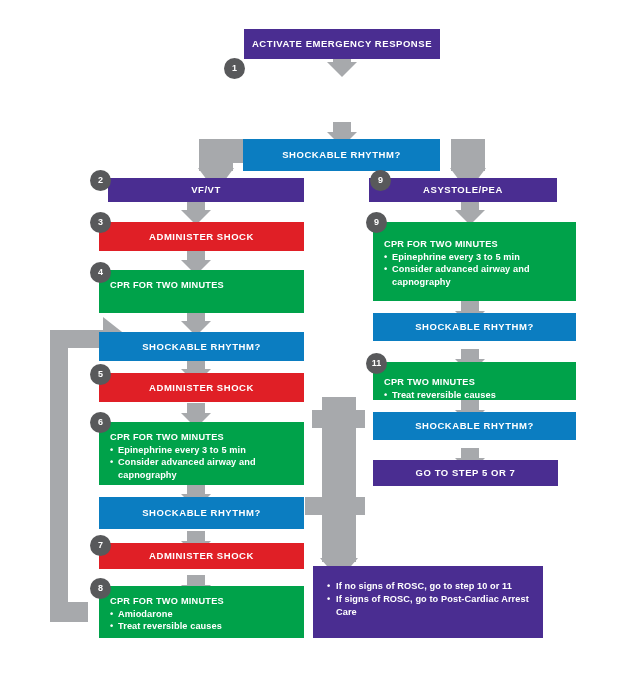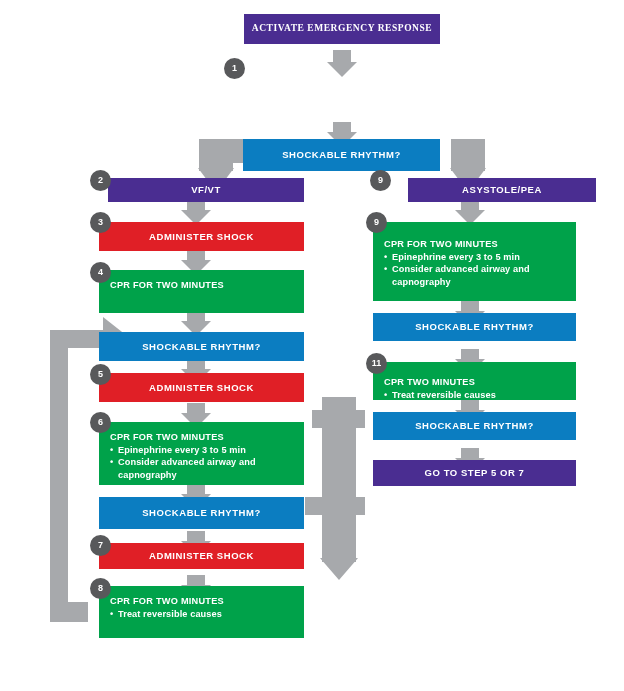--- a/index.html
+++ b/index.html
@@ -207,21 +207,21 @@
   </div>
   <div class="arrow-down" style="left:455px; top:400px; width:30px; height:26px;">
     <div class="stem" style="width:18px; height:12px;"></div>
     <div class="head" style="top:10px;"></div>
   </div>
   <div class="arrow-down" style="left:455px; top:448px; width:30px; height:26px;">
     <div class="stem" style="width:18px; height:12px;"></div>
     <div class="head" style="top:10px;"></div>
   </div>
 
-  <div class="box purple" style="left:244px; top:14px; width:196px; height:30px;font-family:Liberation Serif, serif;">
+  <div class="box purple" style="left:244px; top:29px; width:196px; height:30px;">
     <div class="title-center">ACTIVATE EMERGENCY RESPONSE</div>
   </div>
 
   <div class="step" style="left:224px; top:58px;">1</div>
 
   <div class="box blue" style="left:243px; top:139px; width:197px; height:32px;">
     <div class="title-center">SHOCKABLE RHYTHM?</div>
   </div>
 
   <div class="step" style="left:90px; top:170px;">2</div>
@@ -268,27 +268,28 @@
   <div class="step" style="left:90px; top:535px;">7</div>
   <div class="box red" style="left:99px; top:543px; width:205px; height:26px;">
     <div class="title-center">ADMINISTER SHOCK</div>
   </div>
 
   <div class="step" style="left:90px; top:578px;">8</div>
   <div class="box green" style="left:99px; top:586px; width:205px; height:52px;">
     <div class="body">
       <p class="head">CPR FOR TWO MINUTES</p>
       <ul>
+        <li>Amiodarone</li>
         <li>Treat reversible causes</li>
       </ul>
     </div>
   </div>
 
   <div class="step" style="left:370px; top:170px;">9</div>
-  <div class="box purple" style="left:408px; top:178px; width:188px; height:24px;">
+  <div class="box purple" style="left:369px; top:178px; width:188px; height:24px;">
     <div class="title-center">ASYSTOLE/PEA</div>
   </div>
 
   <div class="step" style="left:366px; top:212px;">9</div>
   <div class="box green" style="left:373px; top:222px; width:203px; height:79px;">
     <div class="body" style="top:16px;">
       <p class="head">CPR FOR TWO MINUTES</p>
       <ul>
         <li>Epinephrine every 3 to 5 min</li>
         <li>Consider advanced airway and capnography</li>
@@ -307,18 +308,26 @@
       <ul>
         <li>Treat reversible causes</li>
       </ul>
     </div>
   </div>
 
   <div class="box blue" style="left:373px; top:412px; width:203px; height:28px;">
     <div class="title-center">SHOCKABLE RHYTHM?</div>
   </div>
 
-  <div class="box purple" style="left:373px; top:460px; width:203px; height:26px;">
+  <div class="box purple" style="left:373px; top:460px; width:185px; height:26px;">
     <div class="title-center">GO TO STEP 5 OR 7</div>
   </div>
 
+  <div class="box purple" style="left:313px; top:566px; width:230px; height:72px;">
+    <div class="body" style="top:14px; left:14px;">
+      <ul class="noHead">
+        <li>If no signs of ROSC, go to step 10 or 11</li>
+        <li>If signs of ROSC, go to Post-Cardiac Arrest Care</li>
+      </ul>
+    </div>
+  </div>
 
 </div>
 
 </body></html>

